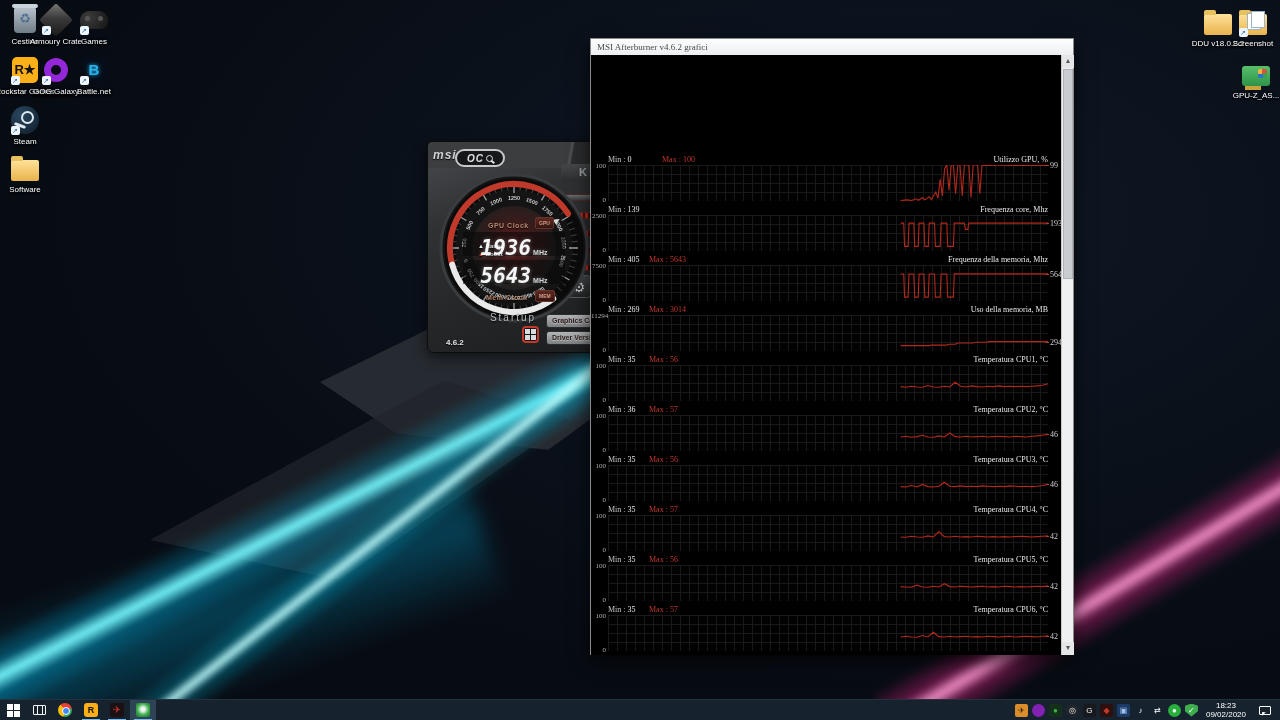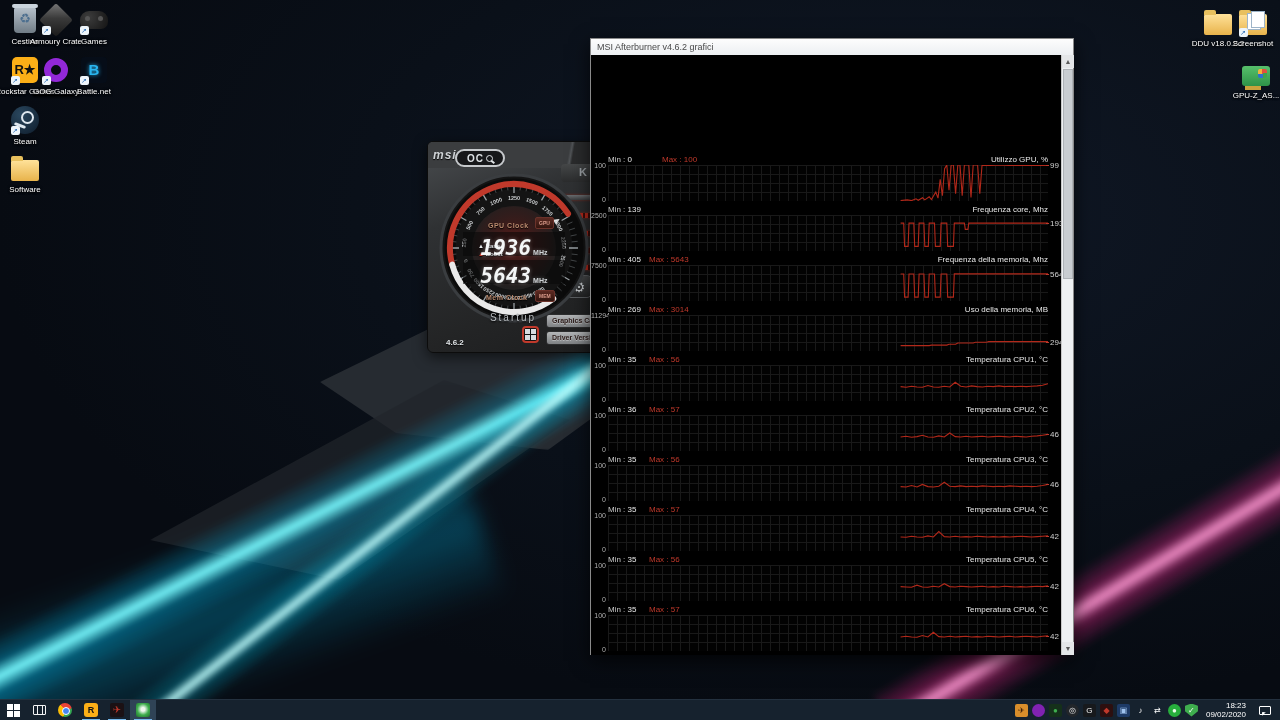--- a/index.html
+++ b/index.html
@@ -58,21 +58,21 @@
 
   
   #ab { position:absolute; left:427px; top:141px; width:235px; height:212px; z-index:5;
     background:linear-gradient(160deg,#4a4d50 0%, #2f3133 30%, #232425 70%, #1b1c1d 100%);
     border:1px solid #0c0c0c; border-radius:6px; overflow:hidden; box-shadow:0 4px 14px rgba(0,0,0,.6); }
   #ab .skin-stripe { position:absolute; left:0; top:0; width:100%; height:26px;
     background:linear-gradient(100deg,#3b3d3f 60%, #505356 61%, #2a2b2c 62%); }
   .msi-logo { position:absolute; left:5px; top:6px; color:#cfd3d6; font-size:12px; font-weight:bold; font-style:italic; letter-spacing:1px;
     text-shadow:0 1px 1px #000; }
   .oc-btn { position:absolute; left:27px; top:7px; width:50px; height:18px; background:#17181a; border:2px solid #c6c9cc; border-radius:9px;
-    color:#dfe3e6; font-size:10px; font-weight:bold; display:flex; align-items:center; justify-content:center; gap:2px; letter-spacing:1px; }
+    color:#dfe3e6; font-size:10px; font-weight:bold; display:flex; align-items:center; justify-content:center; gap:2px; letter-spacing:1px;font-style:italic; }
   .oc-mag { display:inline-block; width:7px; height:7px; border:1.5px solid #dfe3e6; border-radius:50%; position:relative; }
   .oc-mag::after { content:""; position:absolute; right:-3px; bottom:-2px; width:4px; height:1.5px; background:#dfe3e6; transform:rotate(40deg); }
   .k-btn { position:absolute; left:133px; top:22px; width:44px; height:18px; background:linear-gradient(#454748,#2b2c2d);
     border:1px solid #565а5c; border-radius:4px; color:#9aa0a4; font-weight:bold; font-size:11px; text-align:center; line-height:17px; }
   .ab-slider { position:absolute; left:112px; width:120px; }
   .ab-slider .sl-lbl { color:#c9cdd0; font-size:7px; font-weight:bold; text-shadow:0 1px 1px #000; }
   .ab-slider .sl-track { margin-top:2px; width:78px; height:5px; border-radius:2px;
     background:repeating-linear-gradient(90deg,#b3271a 0 3px,#3a0c08 3px 5px); box-shadow:0 0 3px rgba(200,40,20,.5); }
   .ab-slider .sl-track.gray { background:linear-gradient(#6a6d70,#3a3c3e); position:relative; }
   .ab-slider .sl-track.gray::before { content:""; position:absolute; left:2px; top:-3px; width:10px; height:10px; border-radius:50%;
@@ -94,21 +94,21 @@
     font-weight:bold; font-style:italic; color:#f4f6f7; text-shadow:0 0 4px rgba(255,255,255,.35); }
   .cr-unit { font-family:"Liberation Sans", sans-serif; font-style:normal; font-size:7px; color:#cfd3d6; margin-left:2px; }
   .cr-label { position:absolute; font-size:7px; font-weight:bold; color:#b9896d; text-shadow:0 1px 1px #000; letter-spacing:.5px; }
   .cr-badge { position:absolute; font-size:5px; font-weight:bold; color:#d89a8a; background:linear-gradient(#5c2a22,#32150f);
     border:1px solid #6b322a; border-radius:2px; padding:2px 3px; }
   .cr-bb { position:absolute; left:40px; top:70px; font-size:6px; font-weight:bold; color:#d5d9dc; line-height:8px; text-shadow:0 1px 1px #000; }
   .cr-bb .tri-w { color:#e8ecef; } .cr-bb .tri-r { color:#c0392b; }
 
   
   #gwin { position:absolute; left:590px; top:38px; width:484px; height:617px; z-index:10;
-    background:#000; border:1px solid #8a8a8a; box-shadow:0 6px 18px rgba(0,0,0,.7); }
+    background:#000; border:1px solid #8a8a8a; box-shadow:0 6px 18px rgba(0,0,0,.7);font-family:Liberation Serif, serif; }
   #gwin .titlebar { position:absolute; left:0; top:0; width:100%; height:16px; background:linear-gradient(#fdfdfd,#eceff2);
     color:#4a4a4a; font-size:9px; line-height:16px; padding-left:6px; }
   #gbody { position:absolute; left:0; top:16px; width:482px; height:600px; background:#000; overflow:hidden; }
   .gpanel { position:absolute; left:0; width:470px; height:50px; }
   .gplot { position:absolute; left:17px; top:10px; width:440px; height:36px; background:#020202;
     background-image:linear-gradient(to right, #191919 1px, transparent 1px), linear-gradient(to bottom, #191919 1px, transparent 1px);
     background-size:9px 9px; }
   .ghead-min { position:absolute; left:17px; top:0px; font-size:8px; color:#c8c8c8; }
   .ghead-min b { color:#e8e8e8; font-weight:normal; }
   .ghead-max { position:absolute; top:0px; font-size:8px; color:#c0392b; }
@@ -134,21 +134,21 @@
   .chrome-ic { width:14px; height:14px; border-radius:50%; position:relative;
     background:conic-gradient(from -45deg, #ea4335 0 120deg, #34a853 120deg 240deg, #fbbc05 240deg 360deg); }
   .chrome-ic::after { content:""; position:absolute; left:4px; top:4px; width:6px; height:6px; background:#4285f4; border:1.5px solid #fff; border-radius:50%; }
   .rock-ic { width:14px; height:14px; background:#fcaf17; border-radius:3px; color:#111; font-size:9px; font-weight:bold; text-align:center; line-height:14px; }
   .ab-ic { width:14px; height:14px; background:#1b1114; border-radius:2px; color:#c0392b; font-size:10px; text-align:center; line-height:14px; }
   .mon-ic { width:14px; height:14px; border-radius:2px; background:radial-gradient(circle at 50% 45%, #eef7ee 18%, #3fae4e 55%, #1d6b2a 100%); }
   #tray { margin-left:auto; display:flex; align-items:center; gap:4px; padding-right:4px; }
   .tray-ic { width:13px; height:13px; display:flex; align-items:center; justify-content:center; font-size:8px; border-radius:2px; }
   .tray-ic.circle { border-radius:50%; }
   .tray-ic.shield { clip-path:polygon(50% 0, 100% 18%, 100% 60%, 50% 100%, 0 60%, 0 18%); }
-  .tb-clock { color:#fff; font-size:8px; line-height:9px; text-align:right; padding:0 4px; }
+  .tb-clock { color:#fff; font-size:8px; line-height:9px; text-align:center; padding:0 4px; }
   .tb-action { width:22px; height:21px; display:flex; align-items:center; justify-content:center; }
   .bubble-ic { width:12px; height:9px; border:1px solid #fff; border-radius:1px; position:relative; }
   .bubble-ic::after { content:""; position:absolute; left:1px; bottom:-3px; border:3px solid transparent; border-top-color:#fff; border-left-color:#fff; width:0; height:0; transform:scale(.6); }
 </style>
 </head>
 <body>
 
 <div id="screen">
 
   <div class="wp wp-base"></div>

